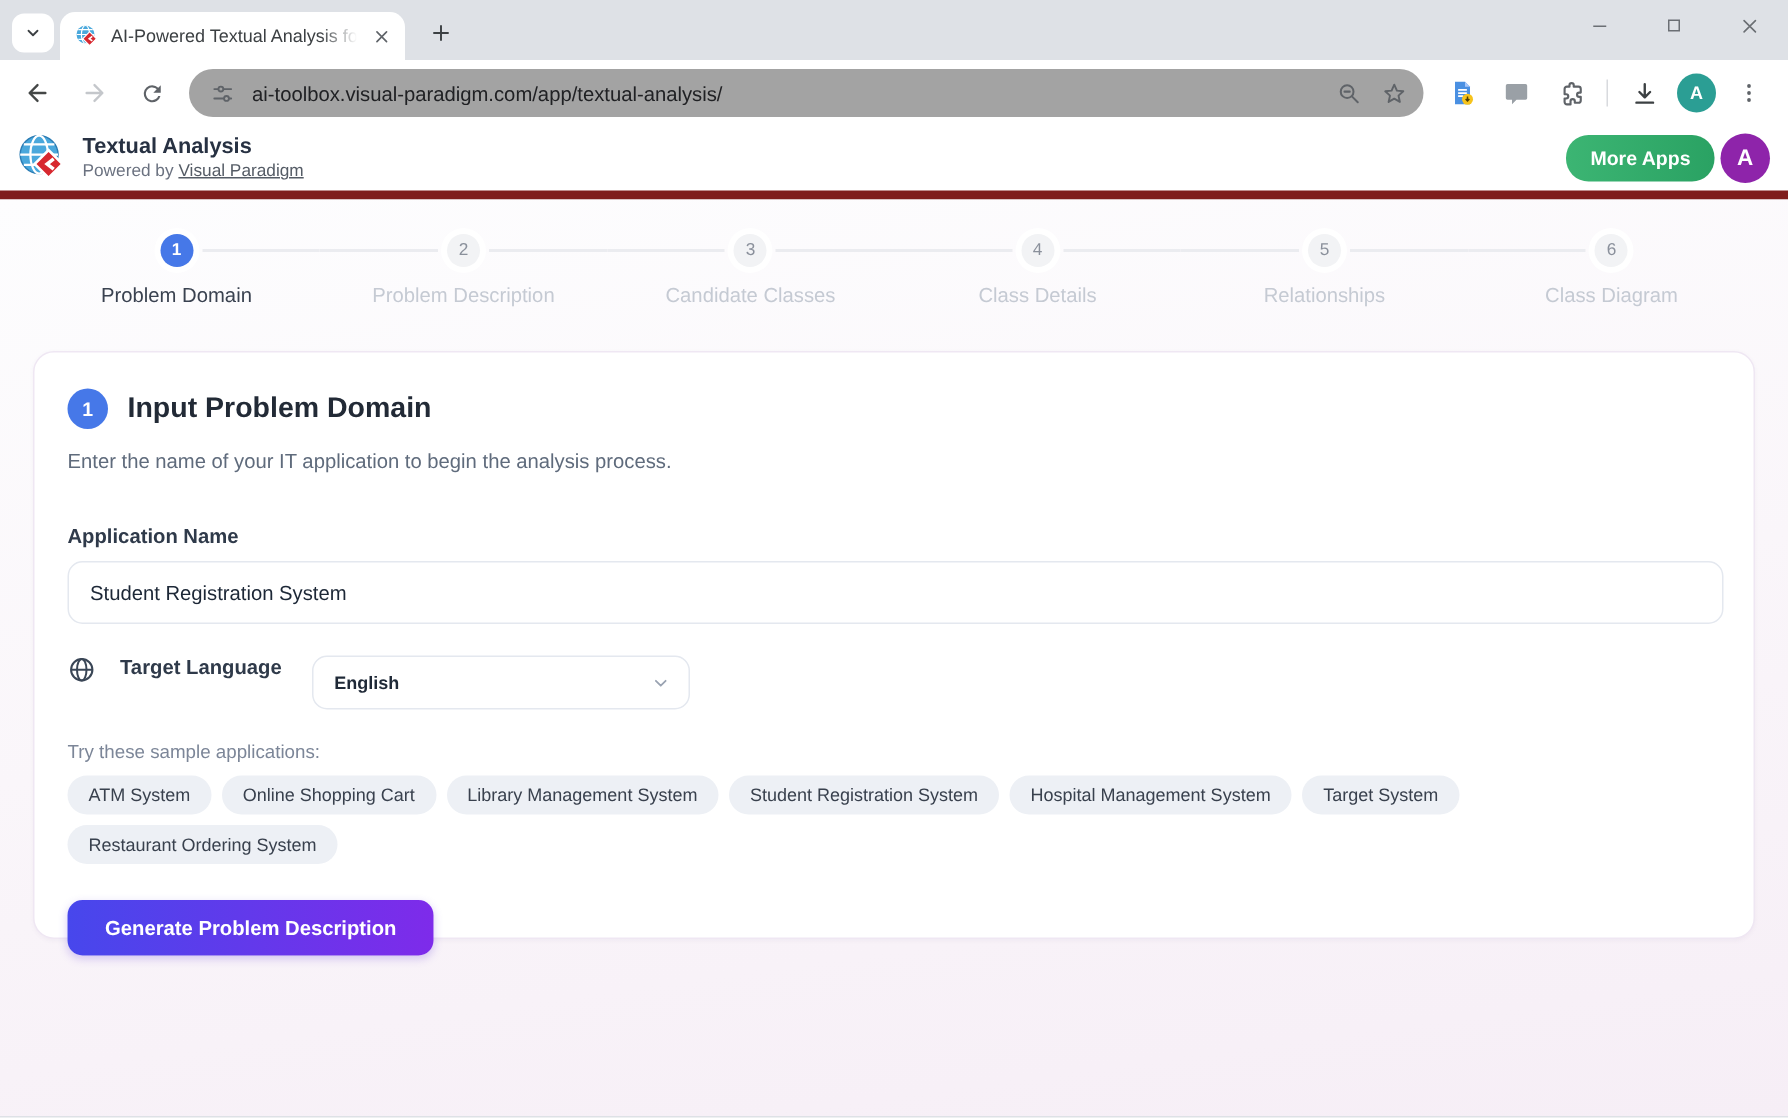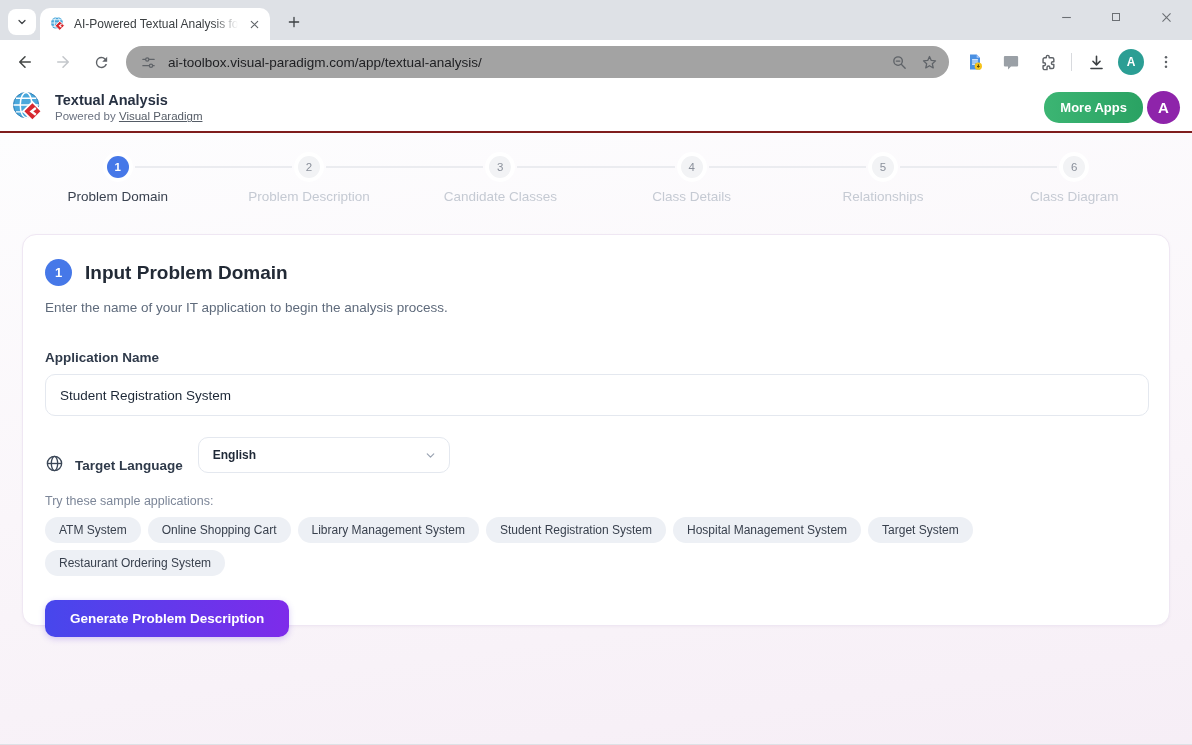--- a/index.html
+++ b/index.html
@@ -54,21 +54,21 @@
   .toolbar-right { display:flex; align-items:center; gap:8px; padding:0 4px; }
   .tb-icon { width:28px; height:28px; display:flex; align-items:center; justify-content:center; cursor:pointer; flex:0 0 auto; }
   .tb-sep { width:1px; height:18px; background:#d8dade; margin:0 2px; }
   .profile-dot {
     width:26px; height:26px; border-radius:50%; background:#2b9e94; color:#fff;
     font-size:12px; font-weight:bold; display:flex; align-items:center; justify-content:center; cursor:pointer;
   }
 
   
   .app-header {
-    height:49px; background:#fff; border-bottom:2px solid #7f1d1d;
+    height:49px; background:#fff; border-bottom:6px solid #7f1d1d;
     display:flex; align-items:center; padding:0 12px;
   }
   .vp-logo { width:33px; height:33px; flex:0 0 33px; margin-right:10px; }
   .app-titles { display:flex; flex-direction:column; line-height:1.25; }
   .app-title { font-size:14.5px; font-weight:bold; color:#273142; }
   .powered { font-size:11.5px; color:#6b7280; }
   .powered a { color:#555c66; text-decoration:underline; cursor:pointer; }
   .header-right { margin-left:auto; display:flex; align-items:center; gap:4px; }
   .more-apps {
     border:none; cursor:pointer; color:#fff; font-family:inherit;
@@ -118,21 +118,21 @@
   .card-title { font-size:19px; font-weight:600; color:#222a36; }
   .card-desc { margin-top:14px; font-size:13.5px; color:#5f6b7c; }
 
   .field-label { margin-top:35px; font-size:13.5px; font-weight:600; color:#2f3a4a; }
   .app-input {
     margin-top:9px; width:1104px; height:42px; border:1px solid #e4e8ef; border-radius:10px;
     padding:0 14px; font-size:13.5px; color:#1c2736; font-family:inherit; background:#fff; outline:none;
     display:block;
   }
 
-  .lang-row { margin-top:21px; display:flex; align-items:flex-end; gap:11px; }
+  .lang-row { margin-top:21px; display:flex; align-items:flex-start; gap:16px; }
   .lang-label { font-size:13.5px; font-weight:600; color:#2f3a4a; margin-right:4px; }
   .lang-select {
     width:252px; height:36px; border:1px solid #e4e8ef; border-radius:10px;
     display:flex; align-items:center; justify-content:space-between; padding:0 12px 0 14px; cursor:pointer;
   }
   .lang-value { font-size:12px; font-weight:600; color:#1f2937; }
 
   .samples-heading { margin-top:21px; font-size:12.5px; color:#7c8698; }
   .chips { margin-top:9px; display:flex; flex-wrap:wrap; gap:7px; width:1010px; }
   .chip {

